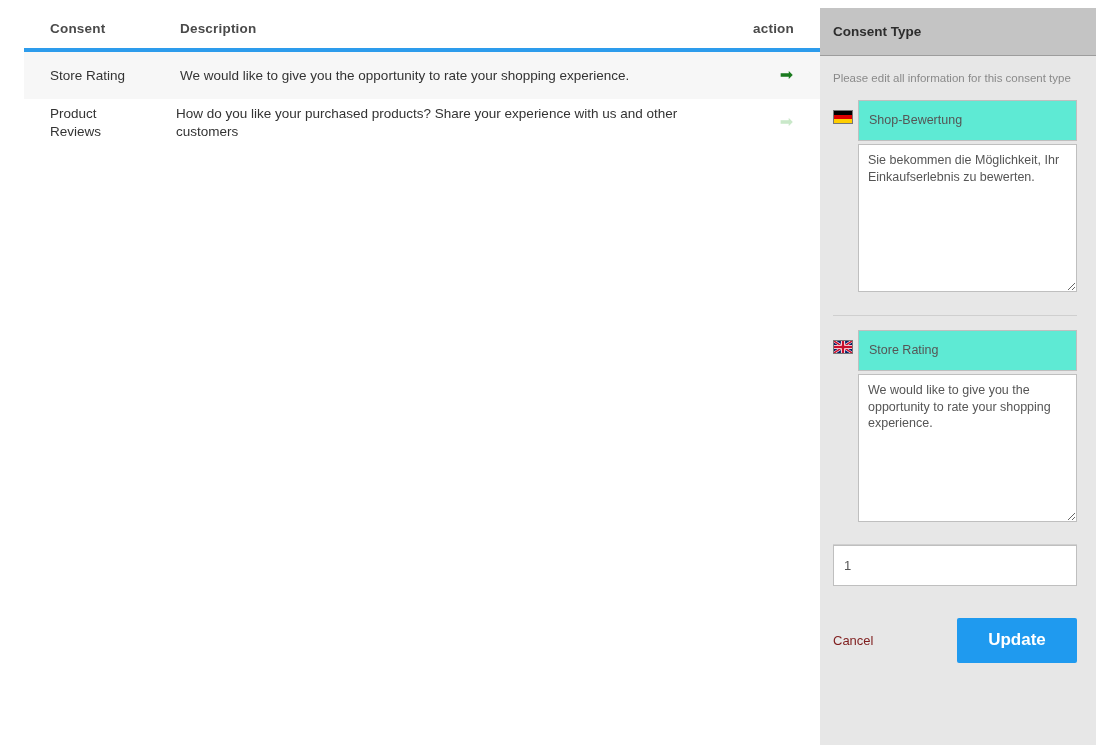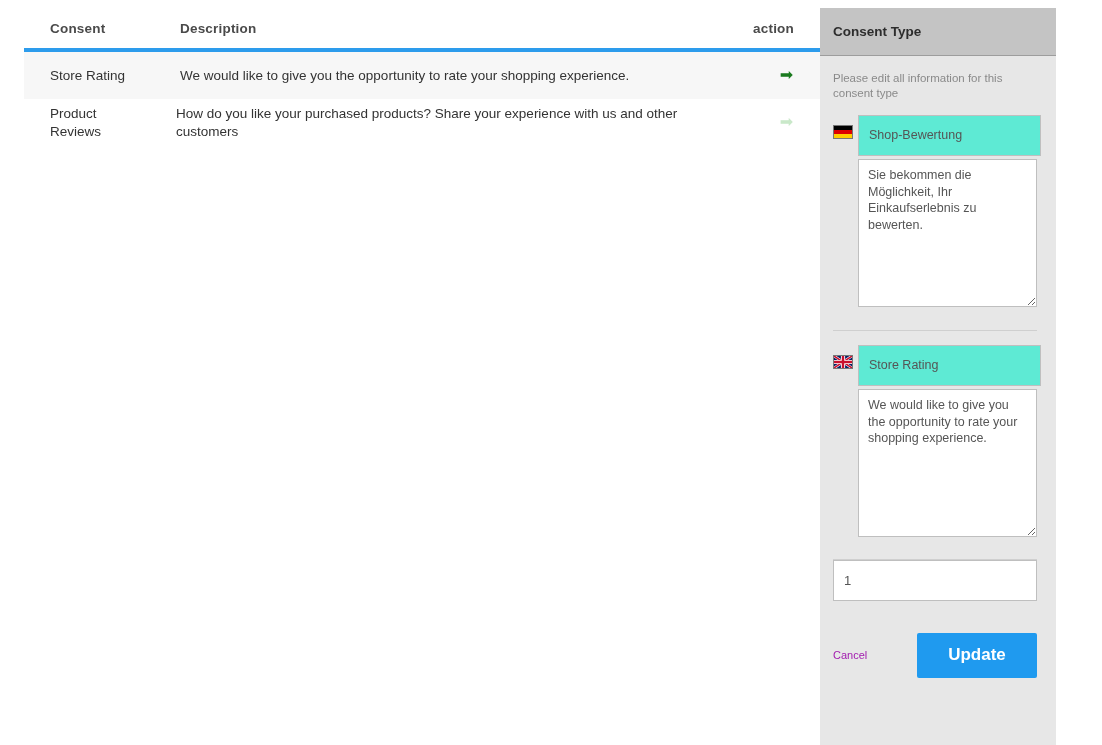--- a/index.html
+++ b/index.html
@@ -89,21 +89,21 @@
   }
   .arrow-icon.muted {
     color: #c9e8c9;
   }
 
   
   #side-panel {
     position: absolute;
     left: 820px;
     top: 8px;
-    width: 236px;
+    width: 276px;
     height: 737px;
     background: #e7e7e7;
     box-sizing: border-box;
   }
   .panel-header {
     height: 48px;
     background: #c4c4c4;
     border-bottom: 1px solid #9d9d9d;
     display: flex;
     align-items: center;
@@ -220,22 +220,22 @@
     border-radius: 0;
     -webkit-appearance: none;
   }
 
   .actions {
     display: flex;
     align-items: center;
     padding-top: 32px;
   }
   .cancel-link {
-    font-size: 11px;
-    color: #a21caf;
+    font-size: 13px;
+    color: #7f1d1d;
     cursor: pointer;
     text-decoration: none;
     padding-right: 10px;
   }
   .spacer { flex: 1 1 auto; }
   .update-button {
     width: 120px;
     height: 45px;
     background: #1f9aef;
     color: #ffffff;

